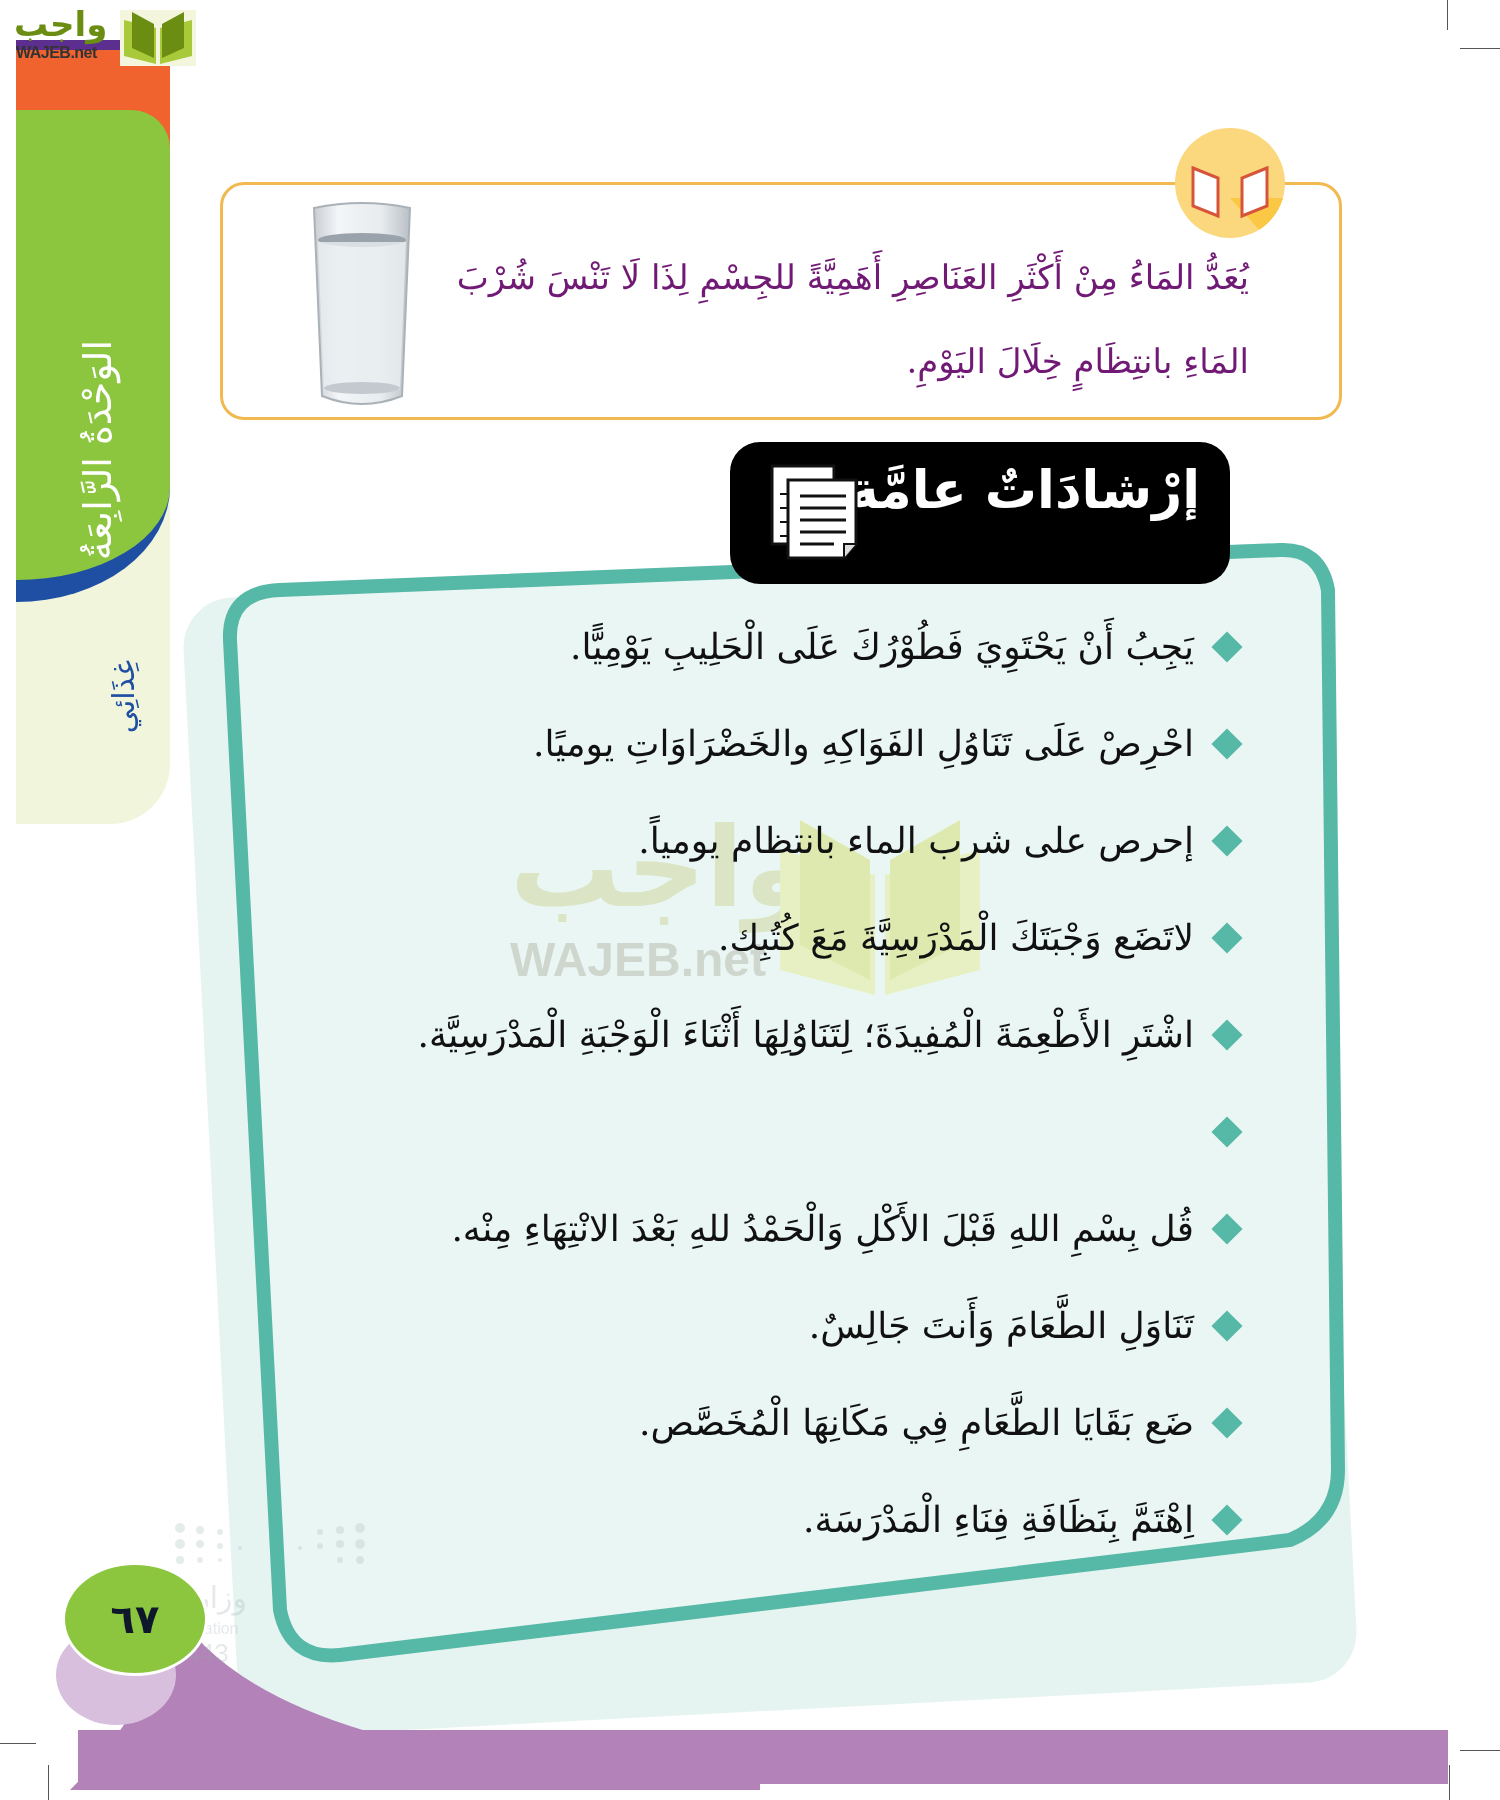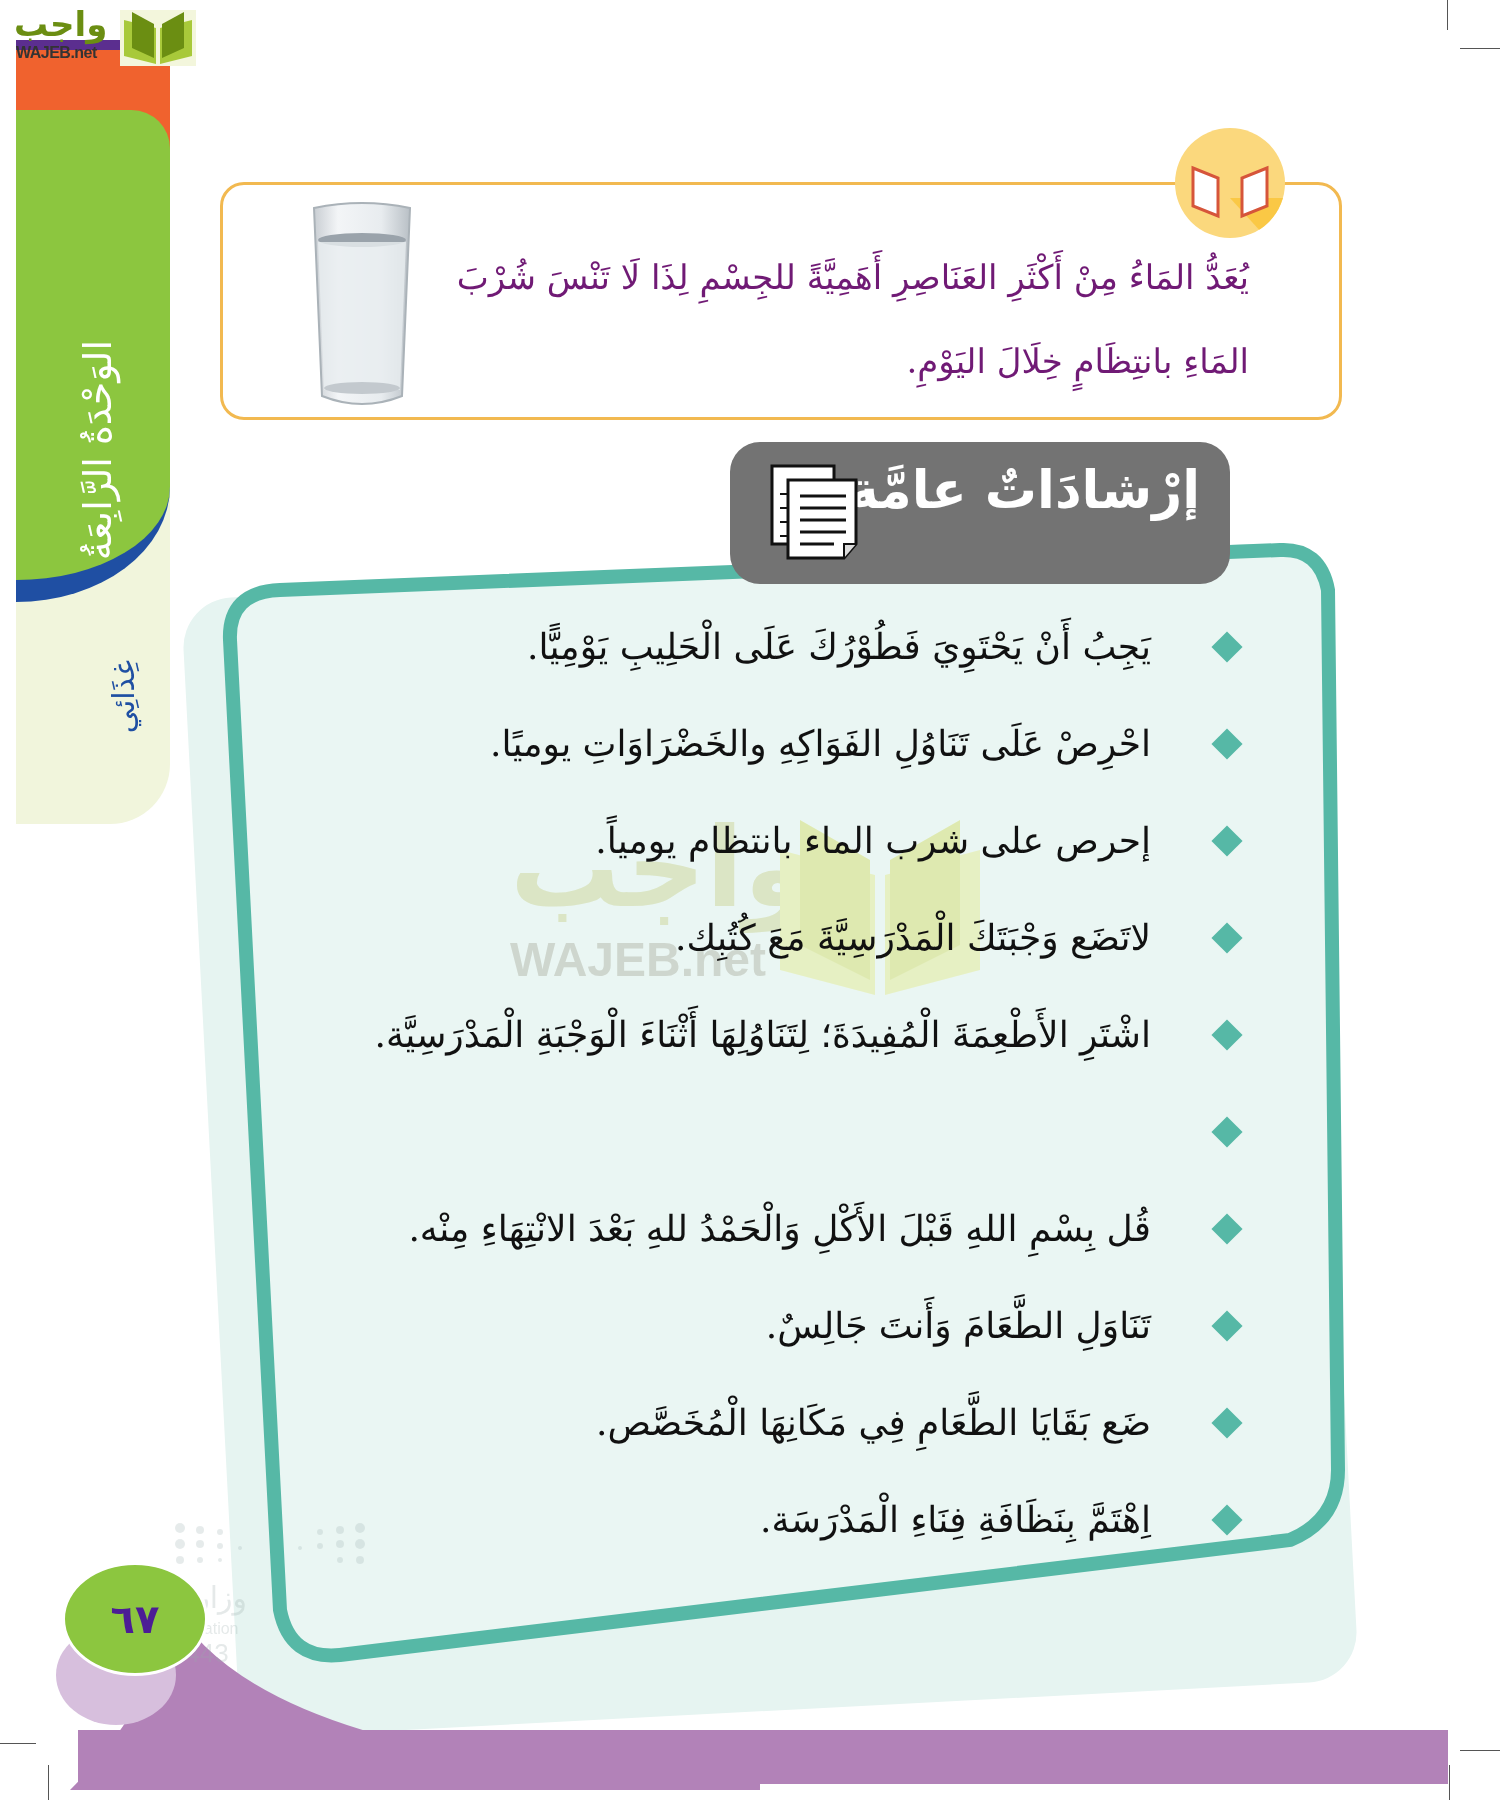--- a/index.html
+++ b/index.html
@@ -70,36 +70,36 @@
     .glass { left: 312px; top: 200px; width: 100px; height: 208px; }
 
     
     .panel-shadow {
       left: 210px; top: 570px; width: 1120px; height: 1140px;
       background: #e6f4f1; border-radius: 50px;
       transform: rotate(-3deg);
     }
     .header-tab {
       left: 730px; top: 442px; width: 500px; height: 142px;
-      background: #737373; border-radius: 30px;
+      background: #000000; border-radius: 30px;
     }
     .header-title {
       position:absolute; right: 30px; top: 18px;
       direction: rtl; color:#ffffff; font-size: 52px; font-weight: bold;
       font-family: "DejaVu Sans", sans-serif;
     }
     .doc-icon { position:absolute; left: 40px; top: 22px; width: 90px; height: 96px; }
 
     .bullets {
       position:absolute; right: 262px; top: 598px; width: 1000px;
       list-style: none; margin: 0; padding: 0; direction: rtl;
     }
     .bullet {
       display: flex; align-items: center; height: 97px;
-      direction: rtl; text-align: center; gap: 43px;
+      direction: rtl; text-align: center;
     }
     .diamond {
       width: 22px; height: 22px; background:#56b8a6; transform: rotate(45deg);
       margin-left: 22px; flex: 0 0 22px;
     }
     .bullet-text {
       font-family: "DejaVu Serif", serif; font-size: 36px; color:#111; white-space: nowrap;
     }
 
     
@@ -110,21 +110,21 @@
 
     
     .footer-band { left: 78px; top: 1730px; width: 1370px; height: 54px; background: #b282b8; }
     .footer-swoosh { left: 60px; top: 1600px; width: 900px; height: 190px; }
     .page-bubble-shadow { left: 56px; top: 1625px; width: 120px; height: 100px; border-radius: 50%; background: #d7bfdd; }
     .page-bubble {
       left: 62px; top: 1562px; width: 140px; height: 108px; border-radius: 50%;
       background: #8cc63f; border: 3px solid #fff;
       display:flex; align-items:center; justify-content:center;
     }
-    .page-num { color:#4c1d95; font-size: 40px; font-weight: bold; font-family:"DejaVu Sans", sans-serif; }
+    .page-num { color:#0f172a; font-size: 40px; font-weight: bold; font-family:"DejaVu Sans", sans-serif; }
     .moe-mark { left: 80px; top: 1520px; width: 260px; height: 160px; opacity: 0.25; }
     .moe-ar { position:absolute; left: 10px; top: 60px; font-size: 30px; color:#9aa; direction: rtl; }
     .moe-en { position:absolute; left: 10px; top: 100px; font-size: 16px; color:#9aa; font-family:"Liberation Sans", sans-serif; }
     .moe-year { position:absolute; left: 10px; top: 118px; font-size: 26px; color:#9aa; font-family:"Liberation Sans", sans-serif; }
   </style>
 </head>
 <body>
 
 <div class="crop" style="left:1447px;top:0;width:1px;height:30px;"></div>
 <div class="crop" style="left:1460px;top:48px;width:40px;height:1px;"></div>

